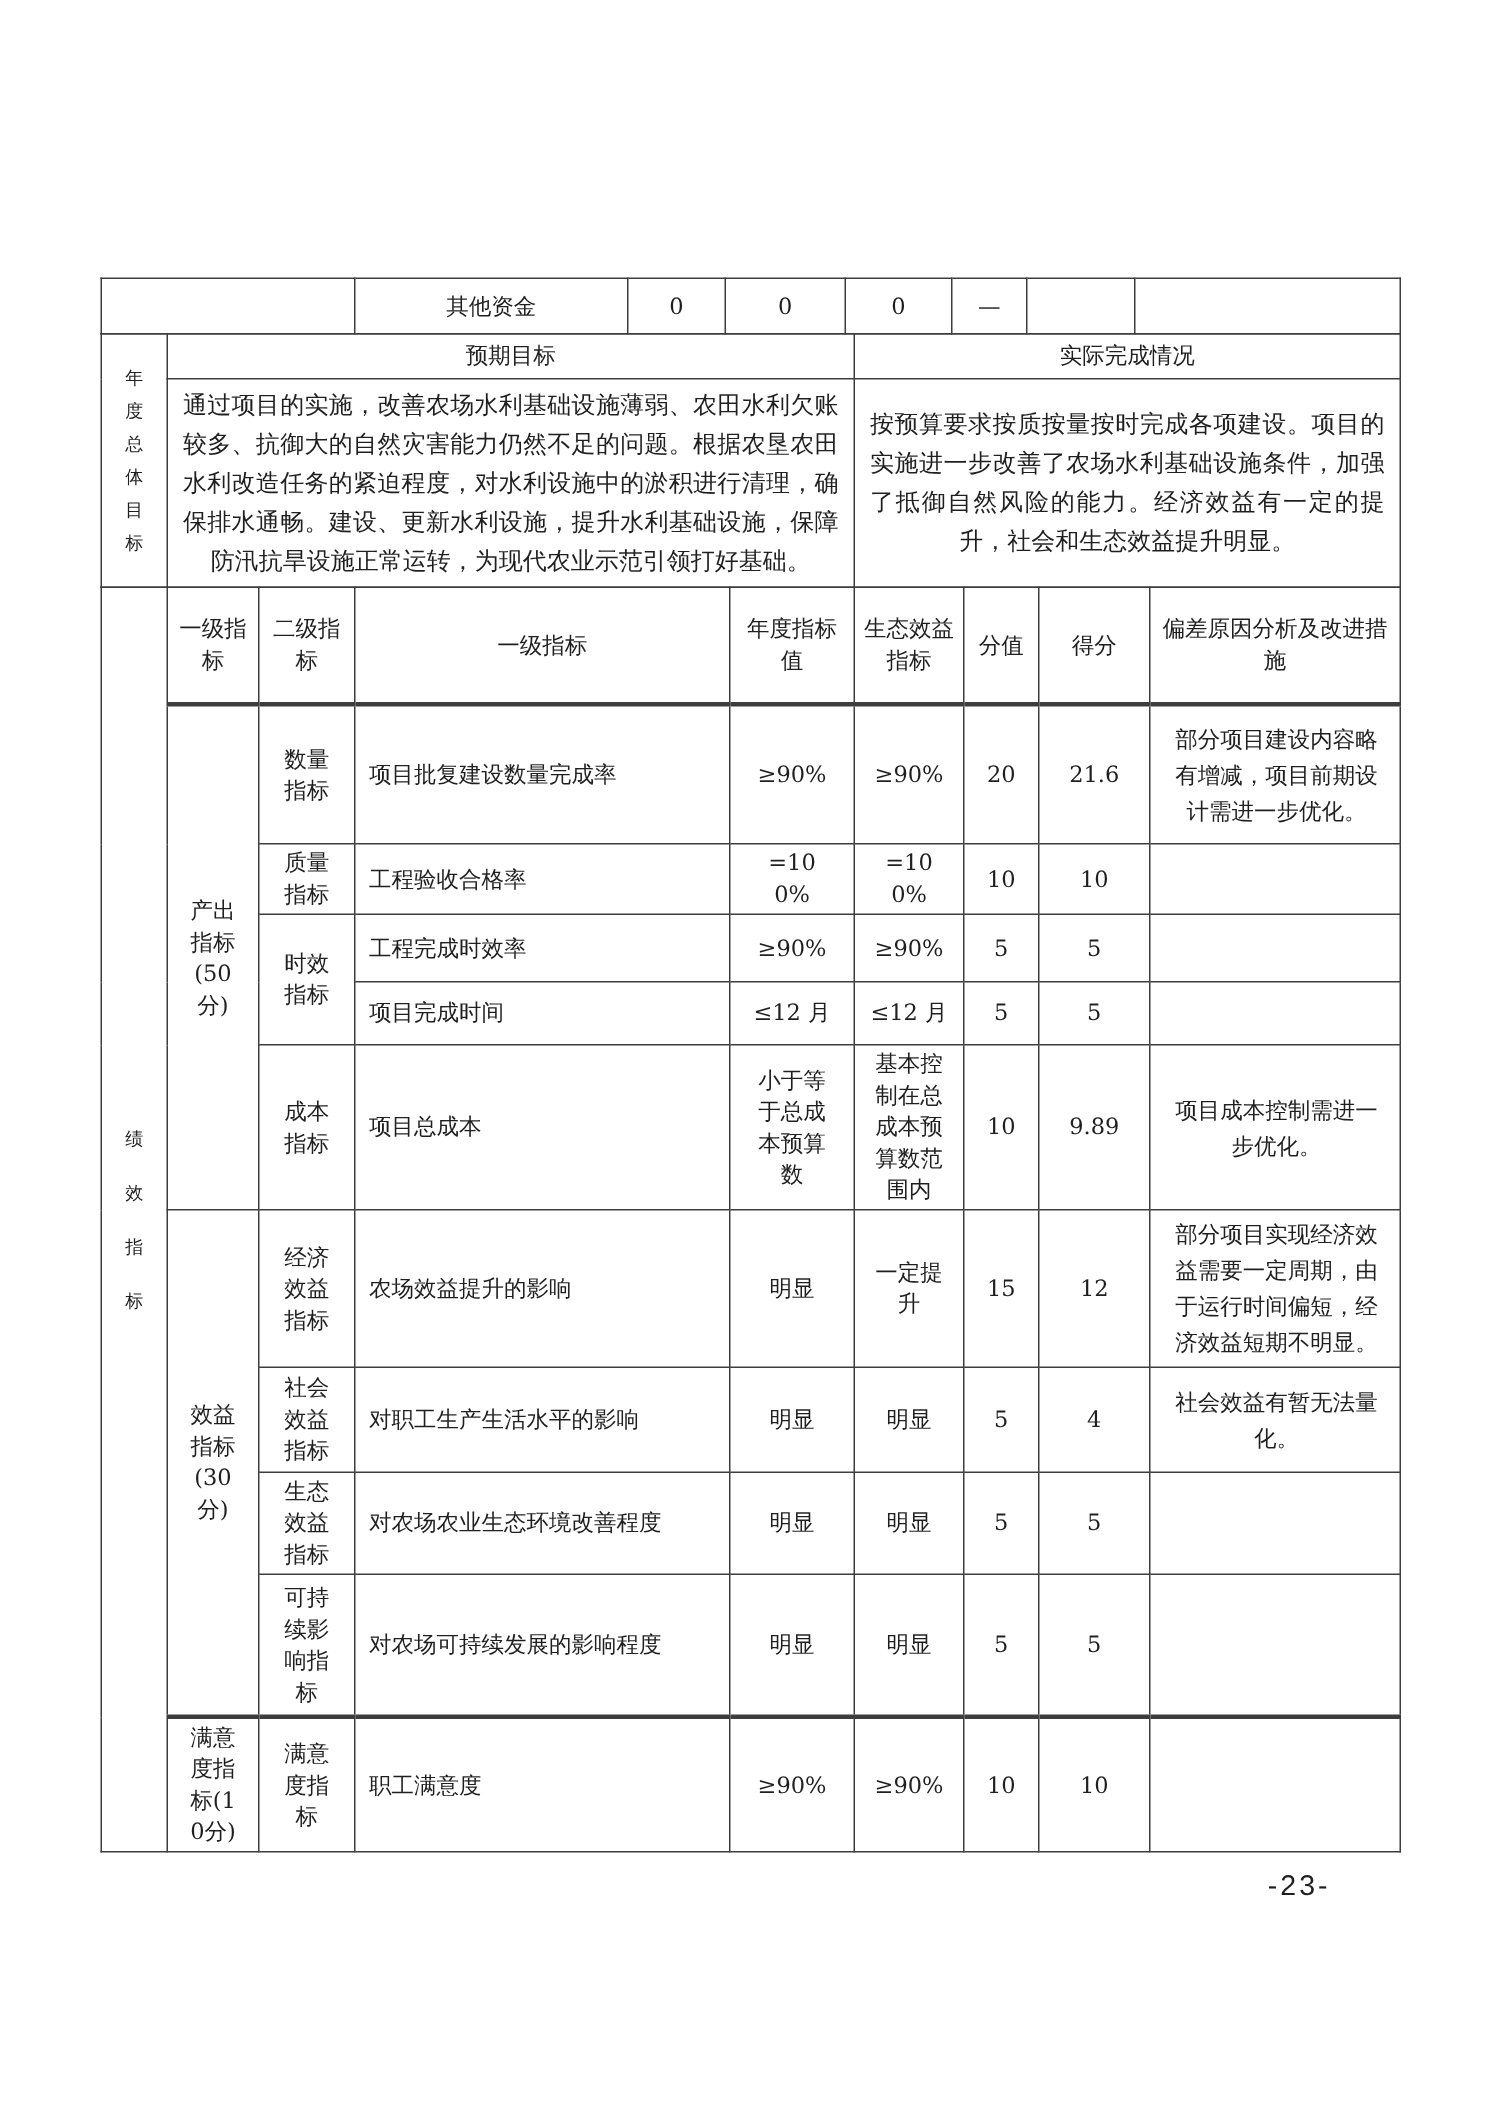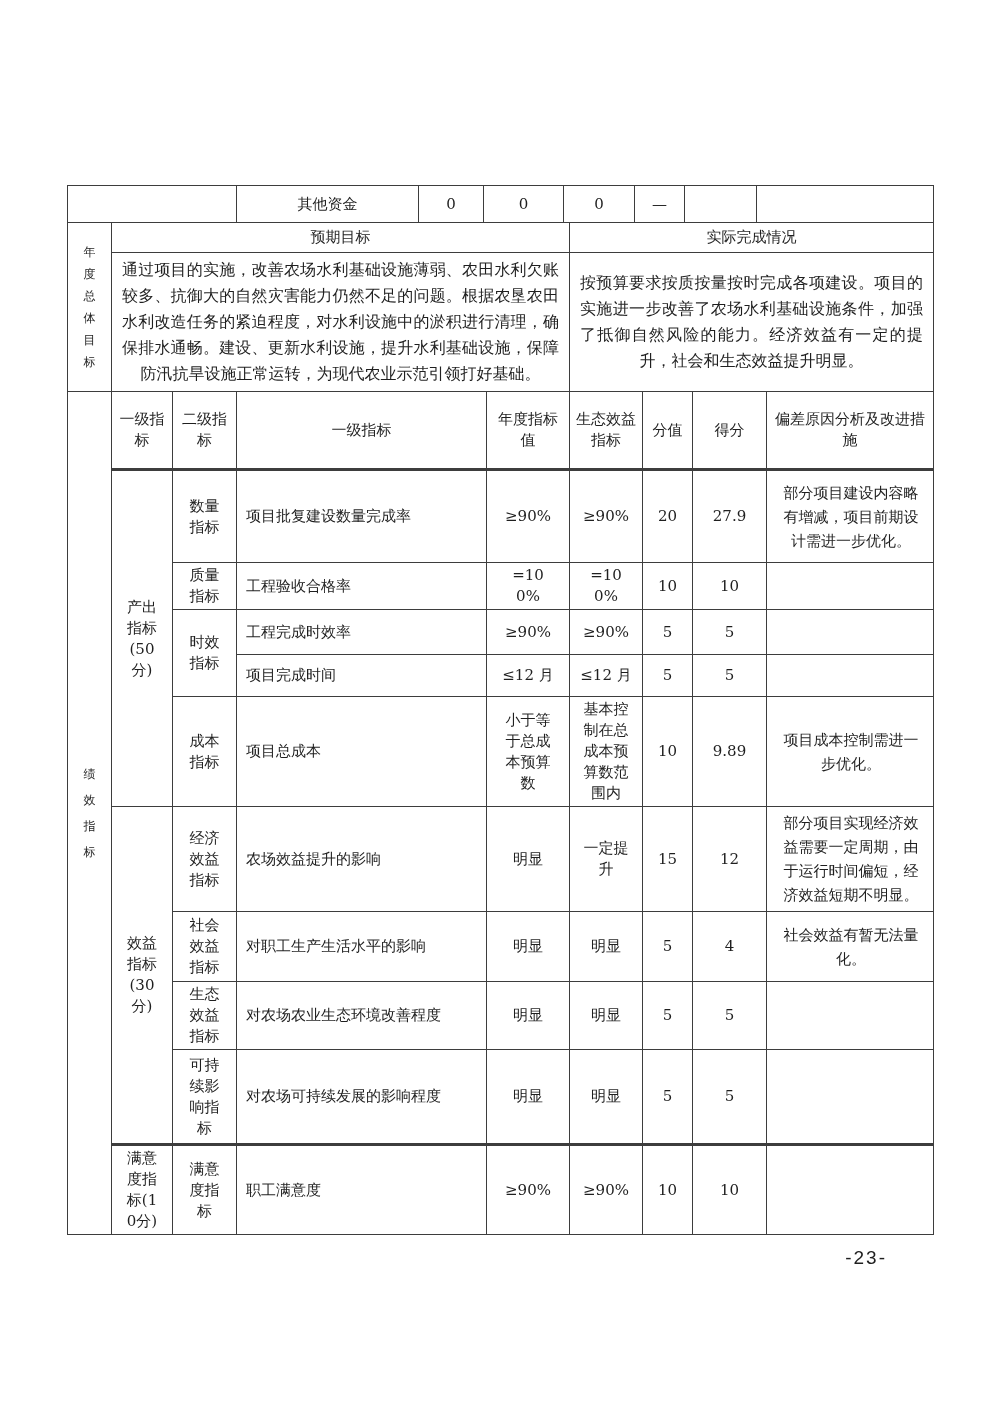--- a/index.html
+++ b/index.html
@@ -29,21 +29,21 @@
     overflow: hidden;
   }
 
   
   .vert {
     width: 17px; margin: 0 auto;
     word-break: break-all;
     text-align: center;
     font-size: 12px; line-height: 22px;
   }
-  .vert.loose { line-height: 26px; }
+  .vert.loose { line-height: 36px; }
 
   
   .para {
     font-size: 16px; line-height: 26px;
     text-align: justify; text-align-last: center;
     padding: 4px 10px;
   }
 
   
   td.l1 { padding: 2px 12px; }
@@ -144,21 +144,21 @@
         <th>偏差原因分析及改进措施</th>
       </tr>
 
       <tr class="sep" style="height:93px">
         <td class="l1" rowspan="5">产出指标(50分)</td>
         <td class="l2">数量指标</td>
         <td class="l3">项目批复建设数量完成率</td>
         <td class="tgt">≥90%</td>
         <td class="val">≥90%</td>
         <td class="val">20</td>
-        <td class="val">27.9</td>
+        <td class="val">21.6</td>
         <td class="dev">部分项目建设内容略有增减，项目前期设计需进一步优化。</td>
       </tr>
 
       <tr style="height:45px">
         <td class="l2">质量指标</td>
         <td class="l3">工程验收合格率</td>
         <td class="tgt">=100%</td>
         <td class="val">=100%</td>
         <td class="val">10</td>
         <td class="val">10</td>

